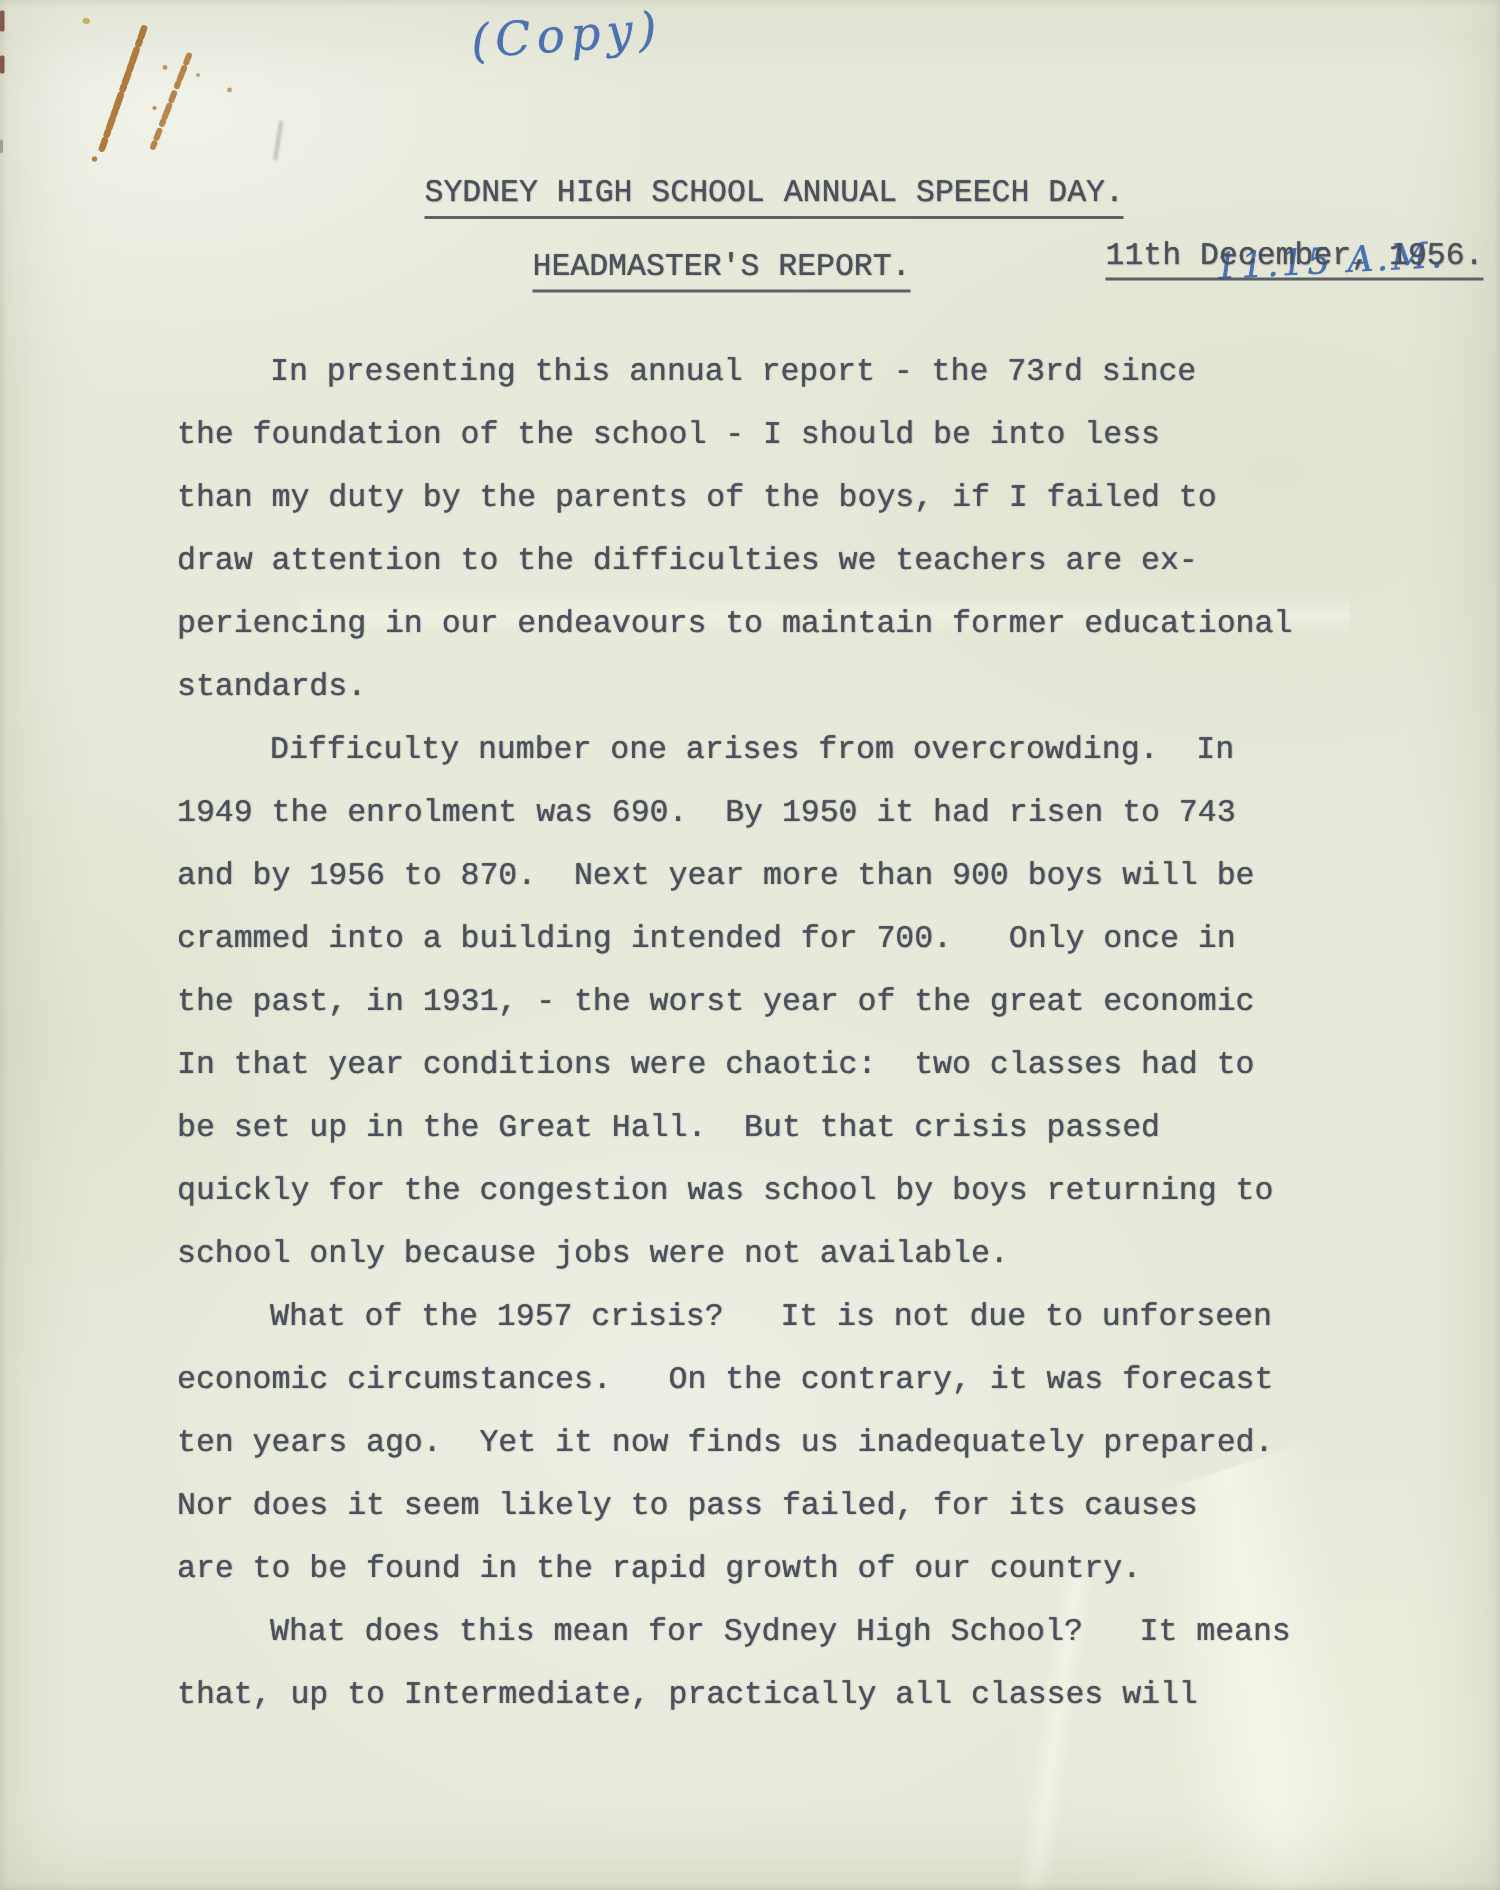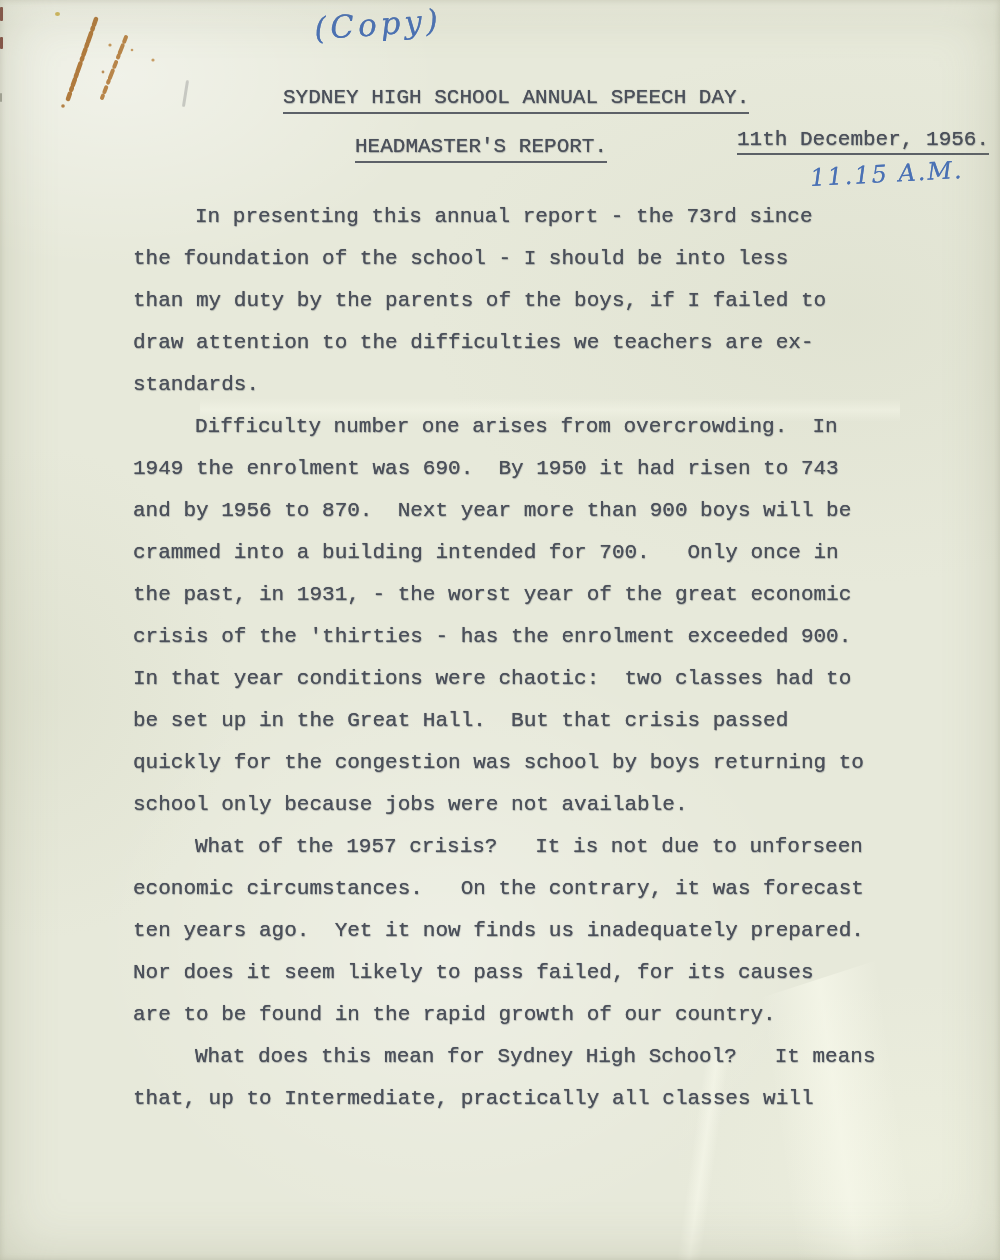--- a/index.html
+++ b/index.html
@@ -20,39 +20,40 @@
   .paper::after{
     content:"";position:absolute;inset:0;pointer-events:none;
     box-shadow:inset 0 0 55px rgba(140,142,110,0.30), inset 0 0 6px rgba(120,120,95,0.25);
   }
   
   .type{
     color:#4b505a;
     text-shadow:0 0 0.7px rgba(75,80,90,0.9), 0.5px 0.5px 0.9px rgba(75,80,90,0.35);
     font-size:21px;
     letter-spacing:0;
+    margin-top:32px;
   }
   .title-line{
     position:absolute;left:283px;top:86px;
     border-bottom:2px solid rgba(68,73,83,0.85);
     padding-bottom:3px;
   }
   .date-line{
     position:absolute;left:737px;top:128px;
     border-bottom:2px solid rgba(68,73,83,0.85);
     padding-bottom:2px;
     text-align:center;
   }
   .subtitle-line{
     position:absolute;left:355px;top:135px;
     border-bottom:2px solid rgba(68,73,83,0.85);
     padding-bottom:3px;
   }
   .doc-body{
-    position:absolute;left:133px;top:196px;width:790px;
+    position:absolute;left:118px;top:196px;width:790px;
     line-height:42px;
   }
   .tline{white-space:pre;height:42px;}
   .para .tline.first{text-indent:62px;}
   
   .hand{
     position:absolute;
     font-family:"DejaVu Serif",serif;
     font-style:italic;
     color:#4a71b5;
@@ -130,29 +131,29 @@
   <div class="type title-line">SYDNEY HIGH SCHOOL ANNUAL SPEECH DAY.</div>
   <div class="type date-line">11th December, 1956.</div>
   <div class="type subtitle-line">HEADMASTER'S REPORT.</div>
 
   <div class="type doc-body">
       <div class="para">
         <div class="tline first">In presenting this annual report - the 73rd since</div>
         <div class="tline">the foundation of the school - I should be into less</div>
         <div class="tline">than my duty by the parents of the boys, if I failed to</div>
         <div class="tline">draw attention to the difficulties we teachers are ex-</div>
+        <div class="tline">periencing in our endeavours to maintain former educational</div>
         <div class="tline">standards.</div>
       </div>
       <div class="para">
         <div class="tline first">Difficulty number one arises from overcrowding.  In</div>
         <div class="tline">1949 the enrolment was 690.  By 1950 it had risen to 743</div>
         <div class="tline">and by 1956 to 870.  Next year more than 900 boys will be</div>
         <div class="tline">crammed into a building intended for 700.   Only once in</div>
         <div class="tline">the past, in 1931, - the worst year of the great economic</div>
-        <div class="tline">crisis of the 'thirties - has the enrolment exceeded 900.</div>
         <div class="tline">In that year conditions were chaotic:  two classes had to</div>
         <div class="tline">be set up in the Great Hall.  But that crisis passed</div>
         <div class="tline">quickly for the congestion was school by boys returning to</div>
         <div class="tline">school only because jobs were not available.</div>
       </div>
       <div class="para">
         <div class="tline first">What of the 1957 crisis?   It is not due to unforseen</div>
         <div class="tline">economic circumstances.   On the contrary, it was forecast</div>
         <div class="tline">ten years ago.  Yet it now finds us inadequately prepared.</div>
         <div class="tline">Nor does it seem likely to pass failed, for its causes</div>

